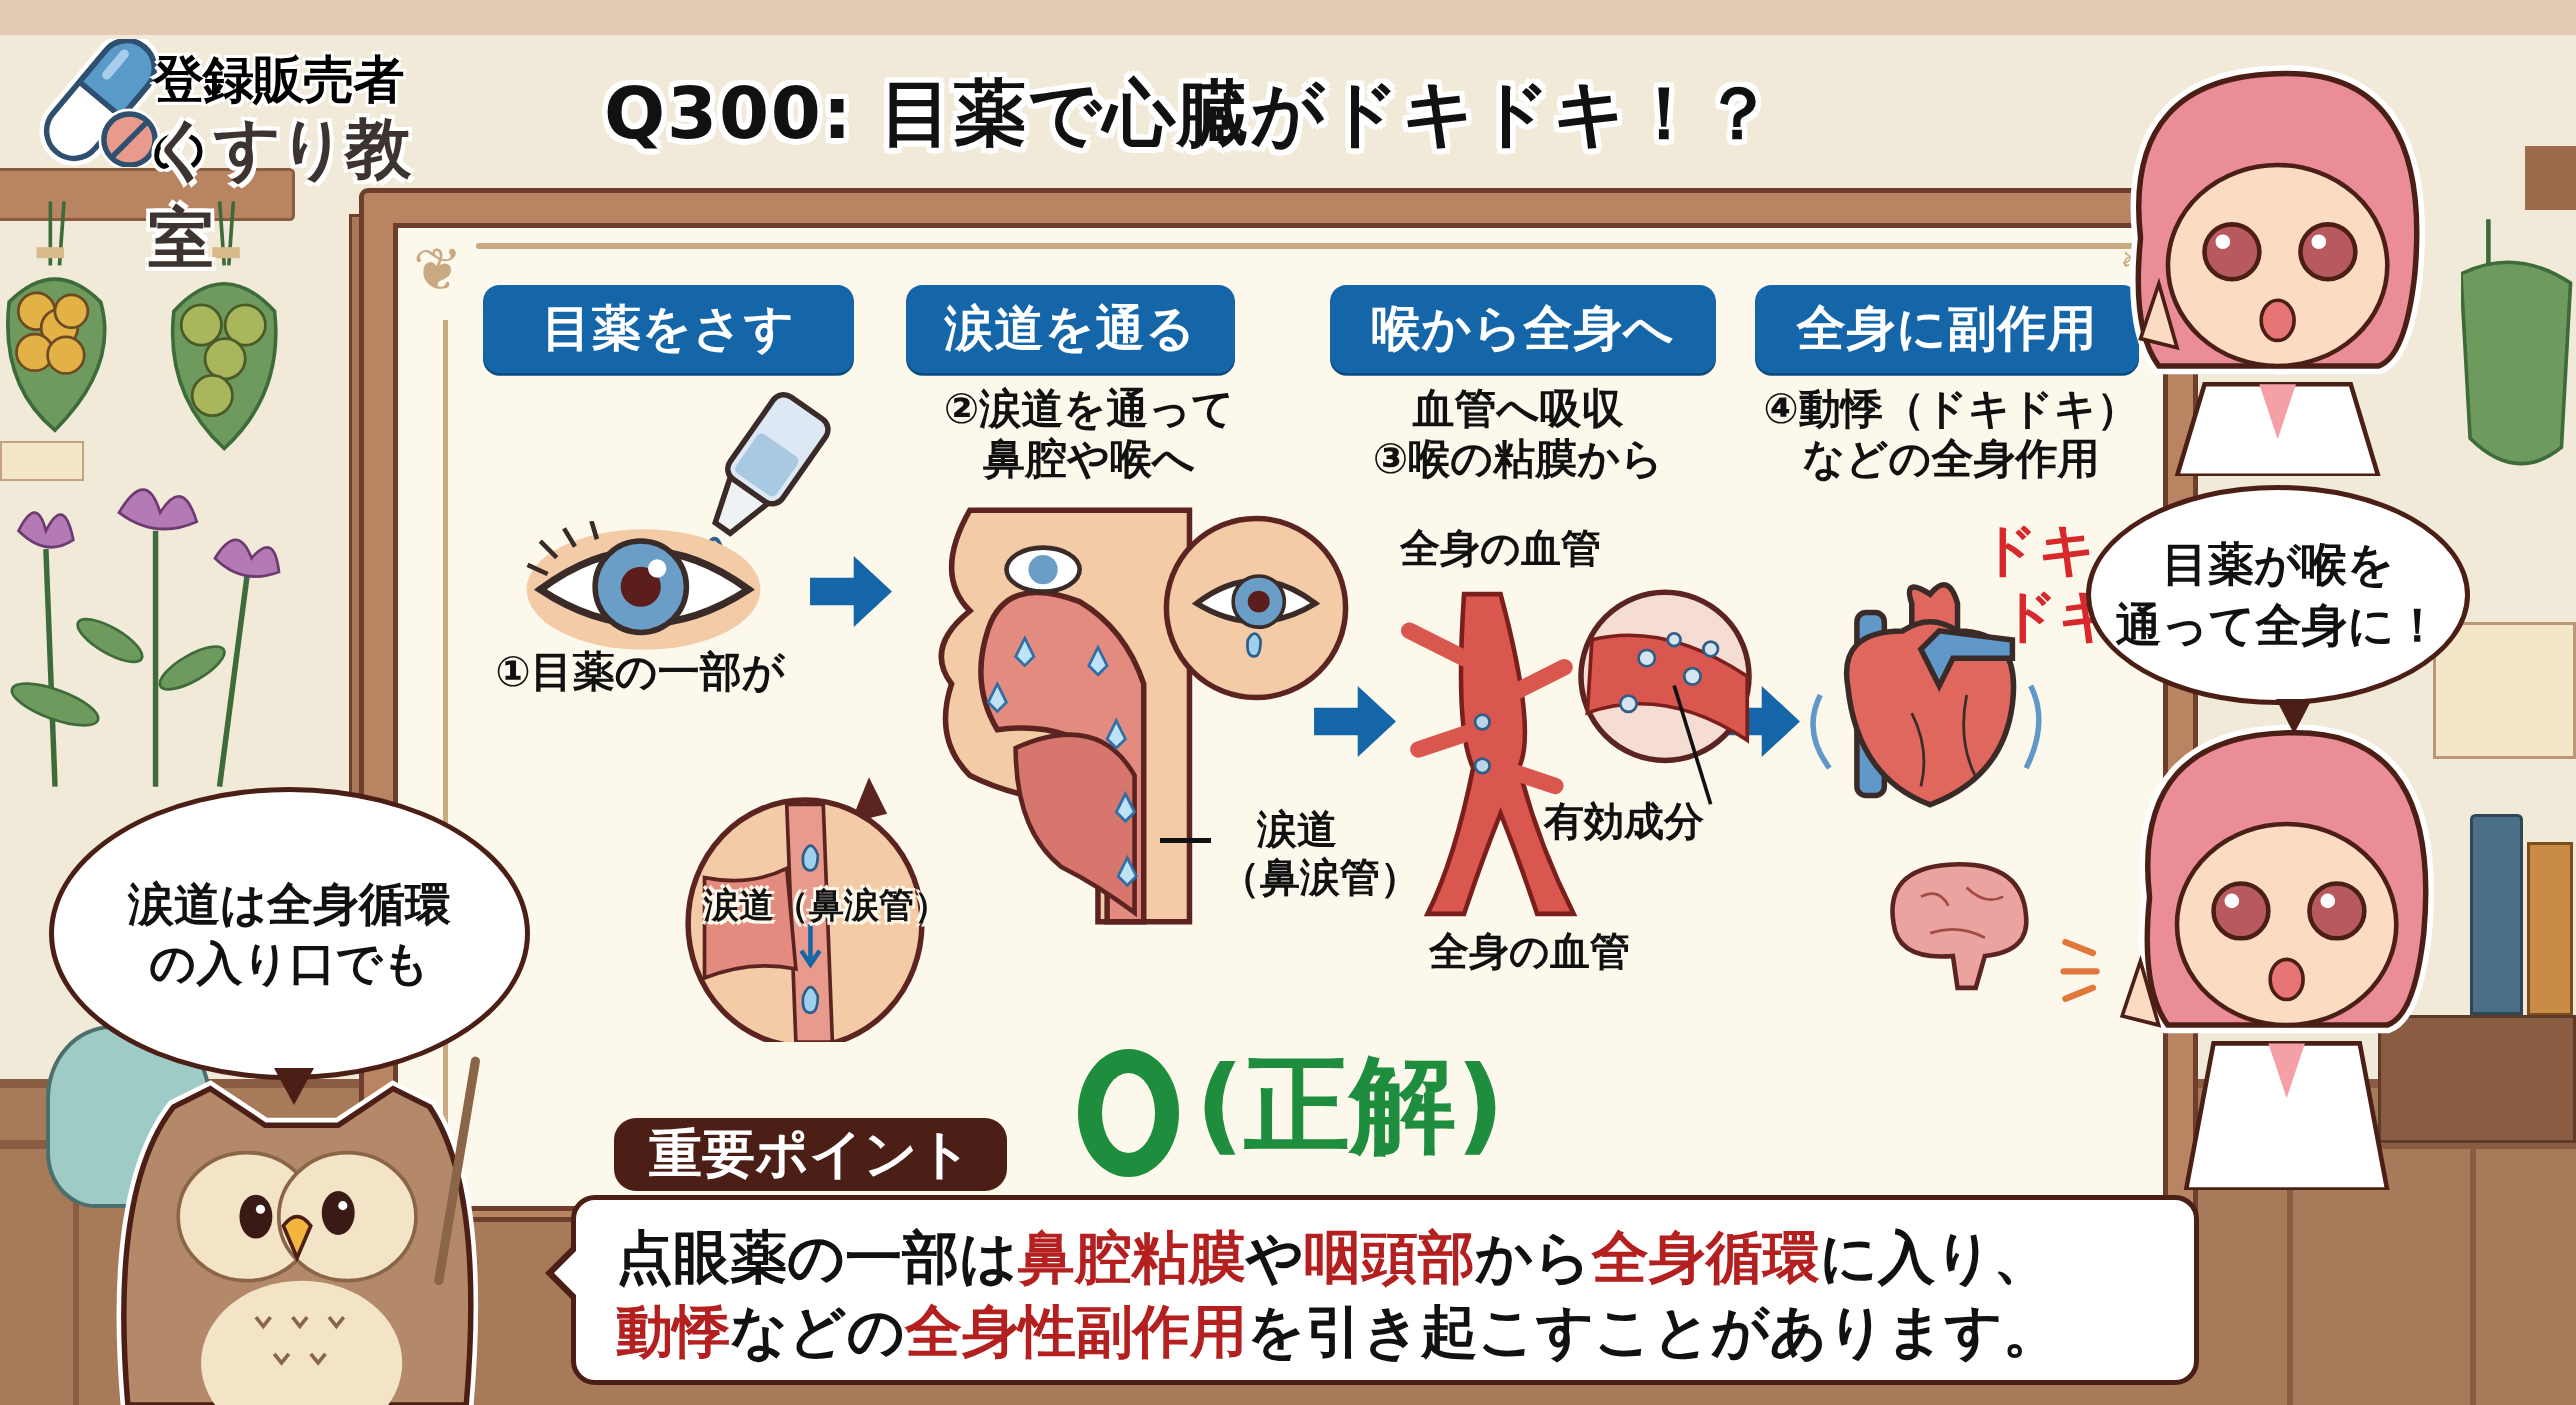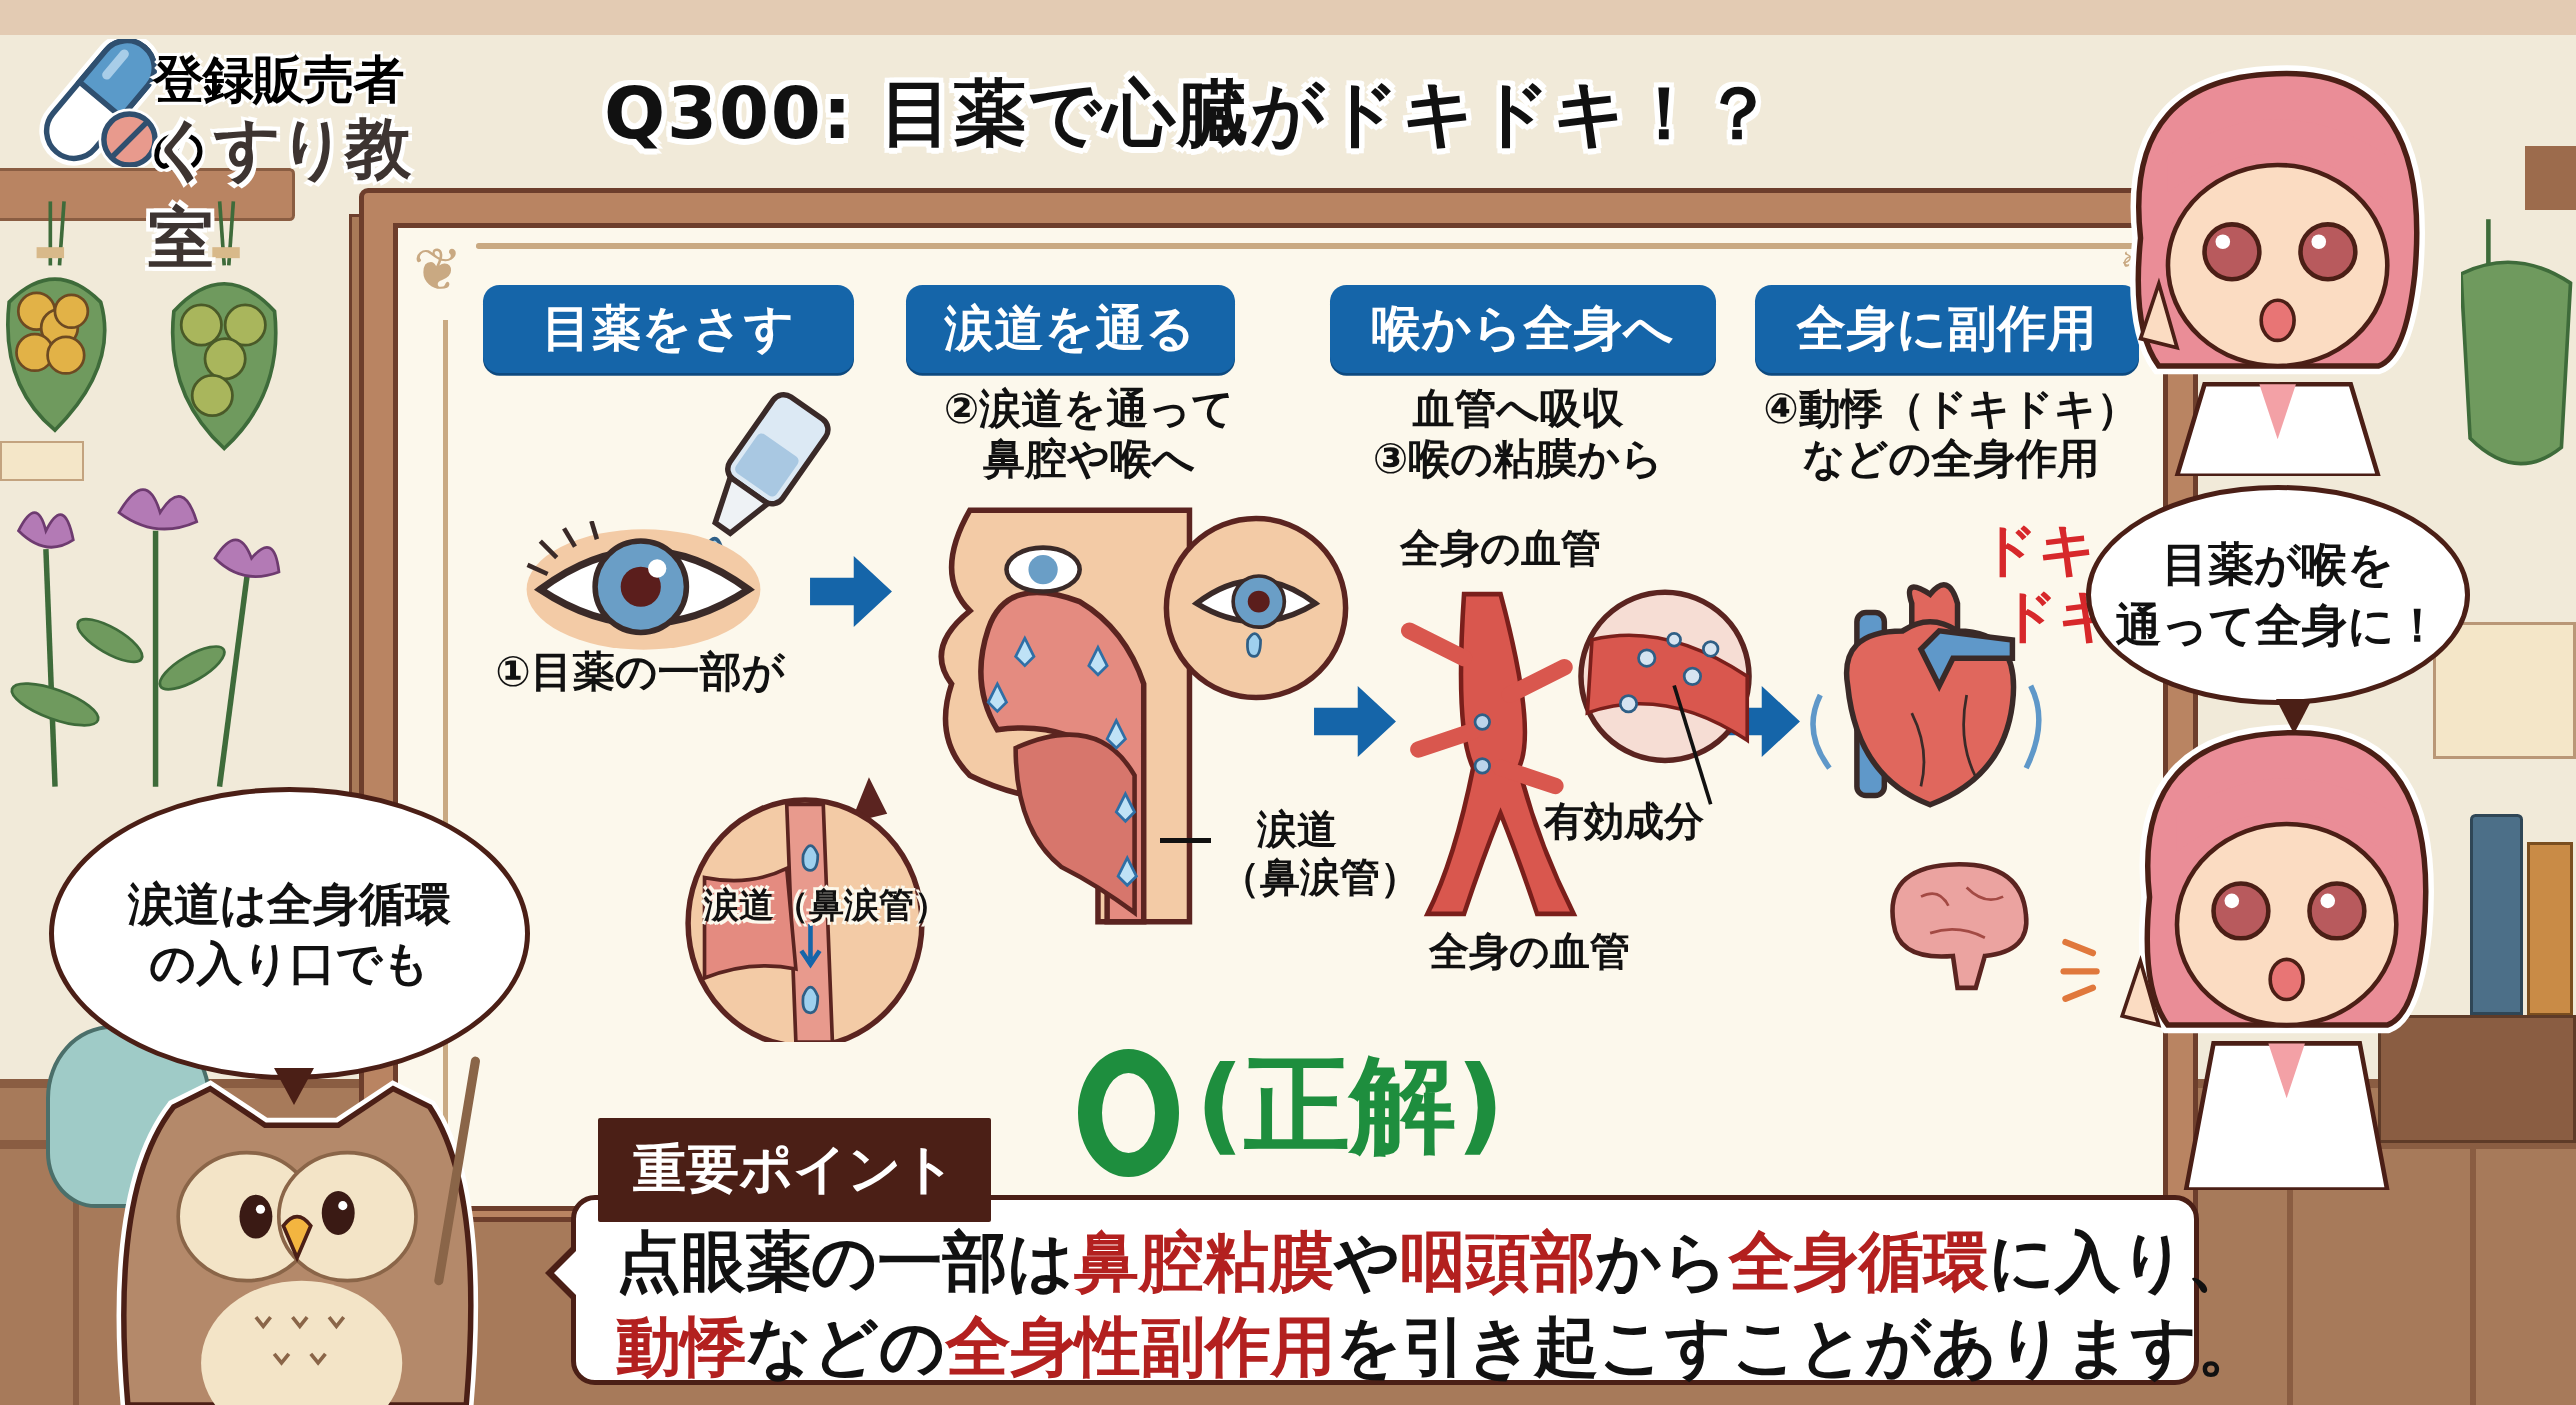--- a/index.html
+++ b/index.html
@@ -65,30 +65,30 @@
 
   
   .label { font-size:40px; font-weight:bold; color:#111;
     text-shadow: -2.7px -2.7px 0 #fcf8ec, 2.7px -2.7px 0 #fcf8ec, -2.7px 2.7px 0 #fcf8ec, 2.7px 2.7px 0 #fcf8ec; }
 
   .answer { left:1078px; top:1034px; font-size:106px; font-weight:bold; color:#1e8e3e; display:flex; align-items:flex-end; }
   .answer-circle { width:101px; height:128px; border:24px solid #1e8e3e; border-radius:50%; margin-right:16.5px; }
 
   
   .kp-tag {
-    left:598px; top:1118px; width:393px; height:104px; background:#4b1f16; color:#fff;
-    border-radius:2px; font-size:53px; font-weight:bold; display:flex; align-items:center; justify-content:center;
+    left:614px; top:1118px; width:393px; height:73px; background:#4b1f16; color:#fff;
+    border-radius:22px; font-size:53px; font-weight:bold; display:flex; align-items:center; justify-content:center;
     z-index:3;
   }
   .kp-box {
     left:571px; top:1195px; width:1628px; height:190px; background:#fff;
     border:5.5px solid #4b1f16; border-radius:24px; z-index:2;
     padding:20px 0 0 40px;
   }
-  .kp-line { font-size:65px; font-weight:bold; line-height:1.3; white-space:nowrap; color:#111; }
+  .kp-line { font-size:57px; font-weight:bold; line-height:1.3; white-space:nowrap; color:#111; }
   .hl { color:#b3201f; }
   .kp-tail { left:545px; top:1240px; width:0; height:0; border-top:33px solid transparent; border-bottom:33px solid transparent; border-right:33px solid #4b1f16; z-index:1; }
   .kp-tail-in { left:554px; top:1248px; width:0; height:0; border-top:25.6px solid transparent; border-bottom:25.6px solid transparent; border-right:25.6px solid #fff; z-index:3; }
 
   
   .bubble { background:#fff; border:5.5px solid #4b1f16; border-radius:50%; display:flex; align-items:center; justify-content:center; text-align:center; font-weight:bold; color:#111; }
   .bubble-owl { left:49px; top:787px; width:481px; height:293px; font-size:46px; line-height:1.28; }
   .bubble-girl { left:2086px; top:485px; width:384px; height:220px; font-size:46px; line-height:1.32; }
 
   .doki { color:#d7282b; font-weight:bold; font-size:57px; line-height:1; }

